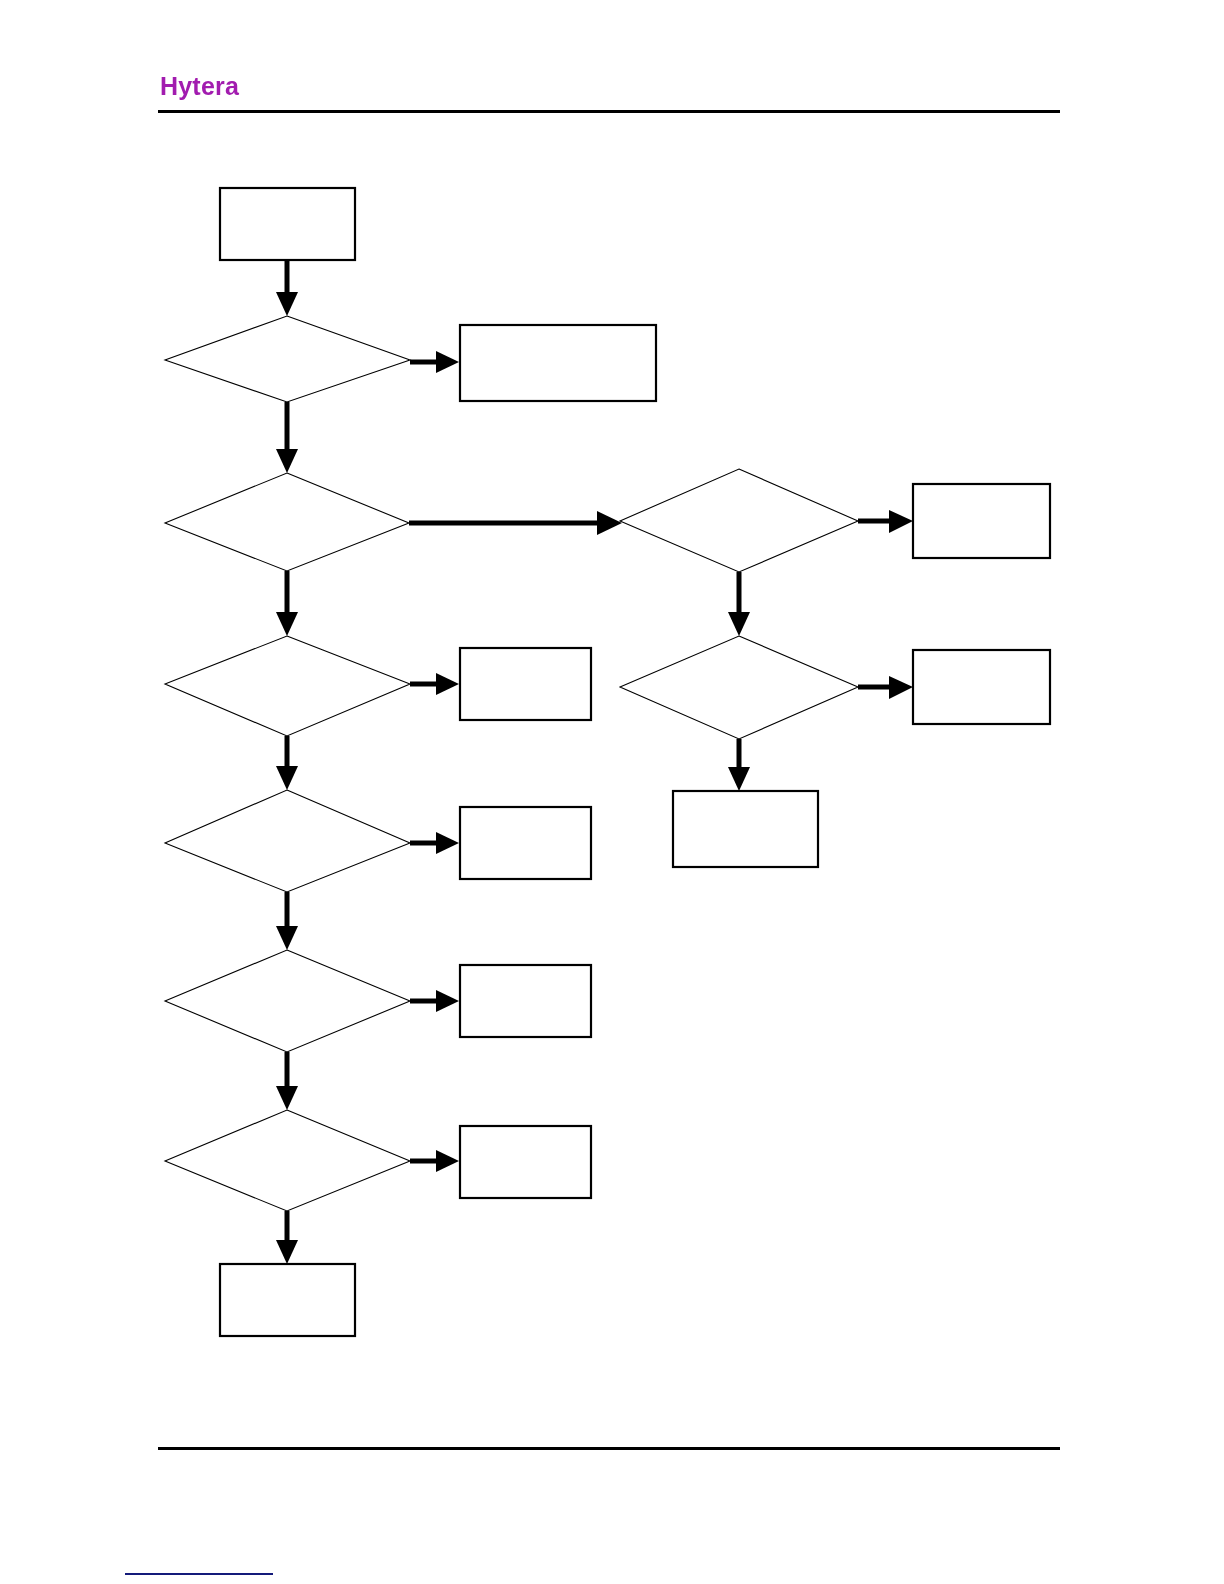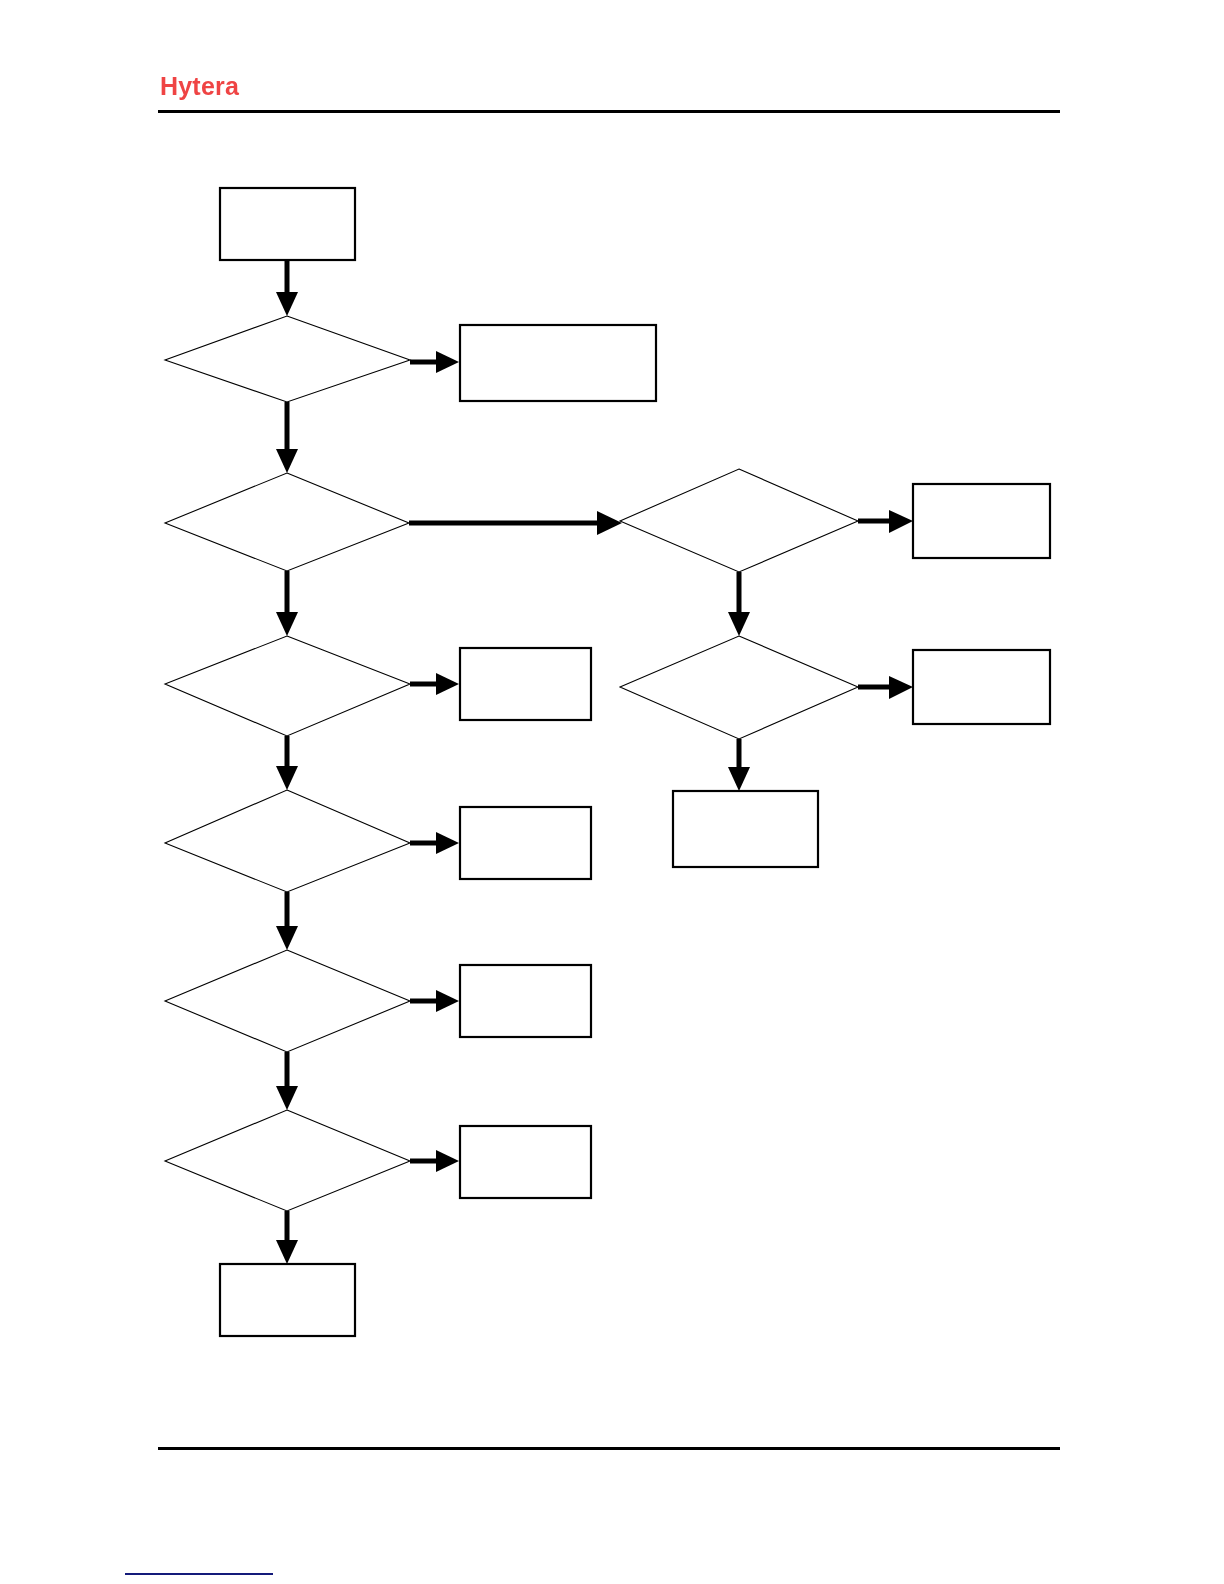--- a/index.html
+++ b/index.html
@@ -18,21 +18,21 @@
     overflow: hidden;
   }
 
   
   #header-brand {
     position: absolute;
     left: 160px;
     top: 74px;
     font-size: 25px;
     font-weight: bold;
-    color: #ef4444;
+    color: #a21caf;
     letter-spacing: 0.2px;
     line-height: 1;
   }
   #header-rule {
     position: absolute;
     left: 158px;
     top: 110px;
     width: 902px;
     height: 3px;
     background: #000000;

